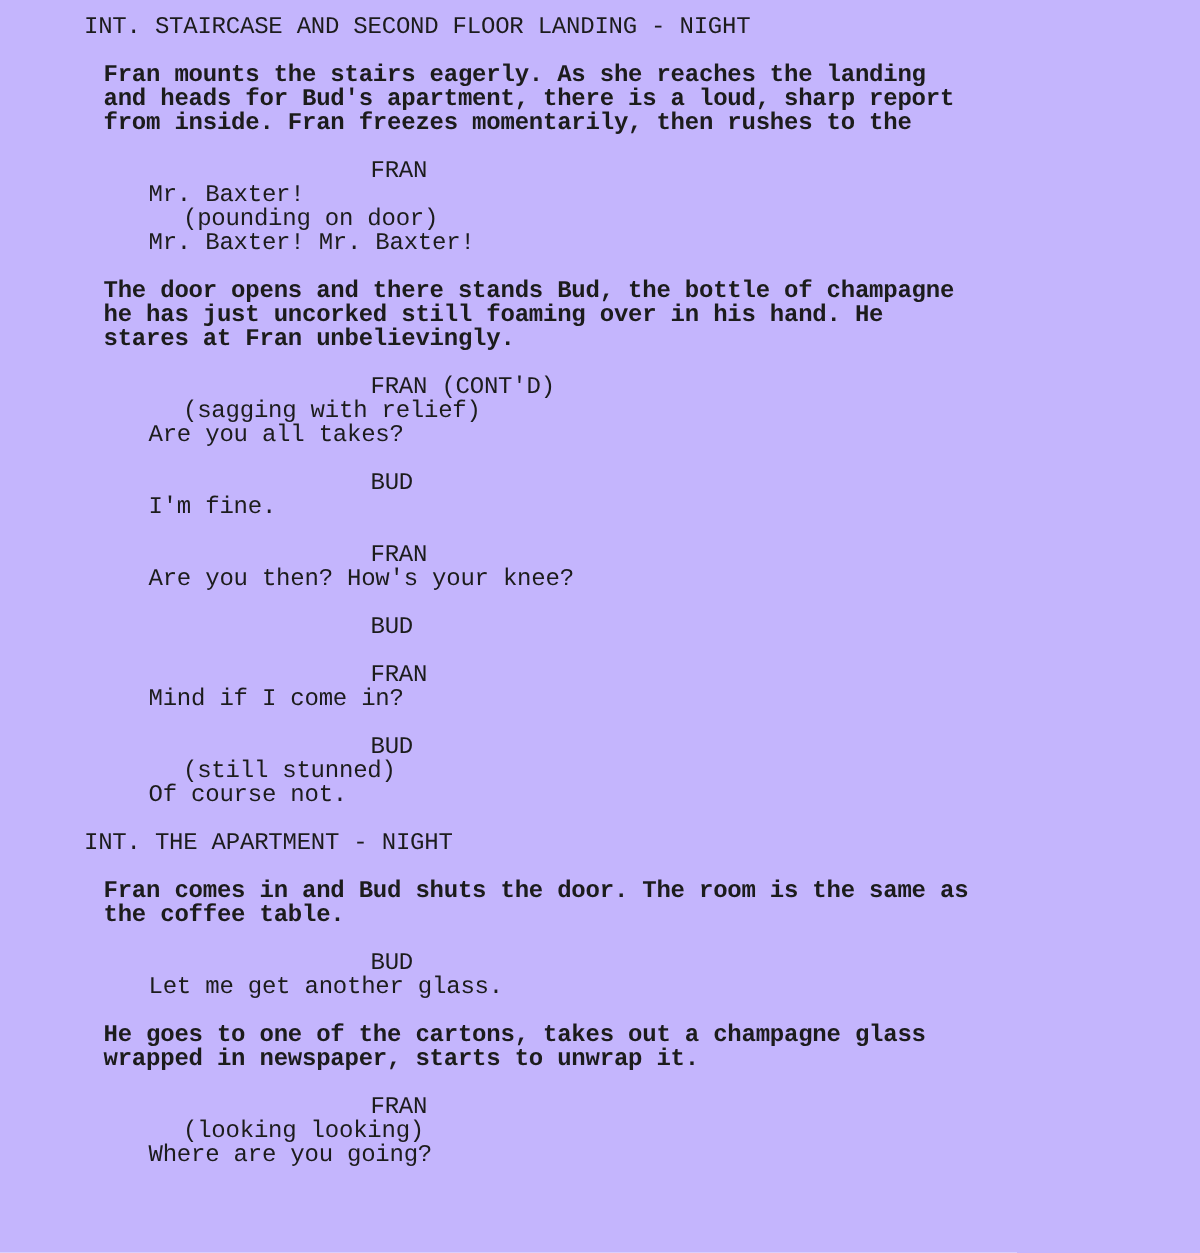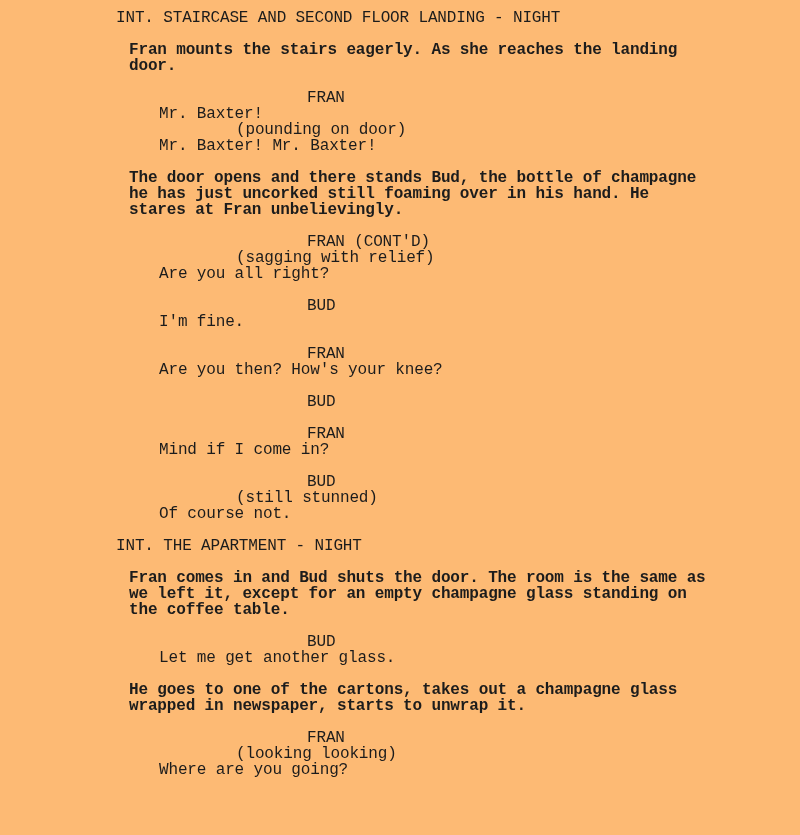--- a/index.html
+++ b/index.html
@@ -13,61 +13,62 @@
     overflow: hidden;
     font-family: "Liberation Mono", "DejaVu Sans Mono", monospace;
     font-size: 16px;
     line-height: 16px;
     color: #1c1c1c;
   }
   .page {
     box-sizing: border-box;
     width: 800px;
     height: 835px;
-    padding: 10px 20px 0 116px;
-    background: #fdba74;
+    padding: 10px 20px 0 56px;
+    background: #c4b5fd;
   }
   .block + .block { margin-top: 16px; }
   .line {
     white-space: pre;
     height: 16px;
     letter-spacing: -0.15px;
   }
   .line.scene  { margin-left: 0; }
   .line.action { margin-left: 13px; font-weight: bold; }
   .line.dial   { margin-left: 43px; }
-  .line.paren  { margin-left: 120px; }
+  .line.paren  { margin-left: 66px; }
   .line.char   { margin-left: 191px; margin-top: 16px; }
 </style>
 </head>
 <body>
 
 <div class="page">
     <div class="block scene">
       <div class="line scene">INT. STAIRCASE AND SECOND FLOOR LANDING - NIGHT</div>
     </div>
     <div class="block action">
       <div class="line action">Fran mounts the stairs eagerly. As she reaches the landing</div>
-      <div class="line action">door.</div>
+      <div class="line action">and heads for Bud's apartment, there is a loud, sharp report</div>
+      <div class="line action">from inside. Fran freezes momentarily, then rushes to the</div>
     </div>
     <div class="block dialogue">
       <div class="line char">FRAN</div>
       <div class="line dial">Mr. Baxter!</div>
       <div class="line paren">(pounding on door)</div>
       <div class="line dial">Mr. Baxter! Mr. Baxter!</div>
     </div>
     <div class="block action">
       <div class="line action">The door opens and there stands Bud, the bottle of champagne</div>
       <div class="line action">he has just uncorked still foaming over in his hand. He</div>
       <div class="line action">stares at Fran unbelievingly.</div>
     </div>
     <div class="block dialogue">
       <div class="line char">FRAN (CONT'D)</div>
       <div class="line paren">(sagging with relief)</div>
-      <div class="line dial">Are you all right?</div>
+      <div class="line dial">Are you all takes?</div>
     </div>
     <div class="block dialogue">
       <div class="line char">BUD</div>
       <div class="line dial">I'm fine.</div>
     </div>
     <div class="block dialogue">
       <div class="line char">FRAN</div>
       <div class="line dial">Are you then? How's your knee?</div>
     </div>
     <div class="block dialogue">
@@ -80,21 +81,20 @@
     <div class="block dialogue">
       <div class="line char">BUD</div>
       <div class="line paren">(still stunned)</div>
       <div class="line dial">Of course not.</div>
     </div>
     <div class="block scene">
       <div class="line scene">INT. THE APARTMENT - NIGHT</div>
     </div>
     <div class="block action">
       <div class="line action">Fran comes in and Bud shuts the door. The room is the same as</div>
-      <div class="line action">we left it, except for an empty champagne glass standing on</div>
       <div class="line action">the coffee table.</div>
     </div>
     <div class="block dialogue">
       <div class="line char">BUD</div>
       <div class="line dial">Let me get another glass.</div>
     </div>
     <div class="block action">
       <div class="line action">He goes to one of the cartons, takes out a champagne glass</div>
       <div class="line action">wrapped in newspaper, starts to unwrap it.</div>
     </div>

